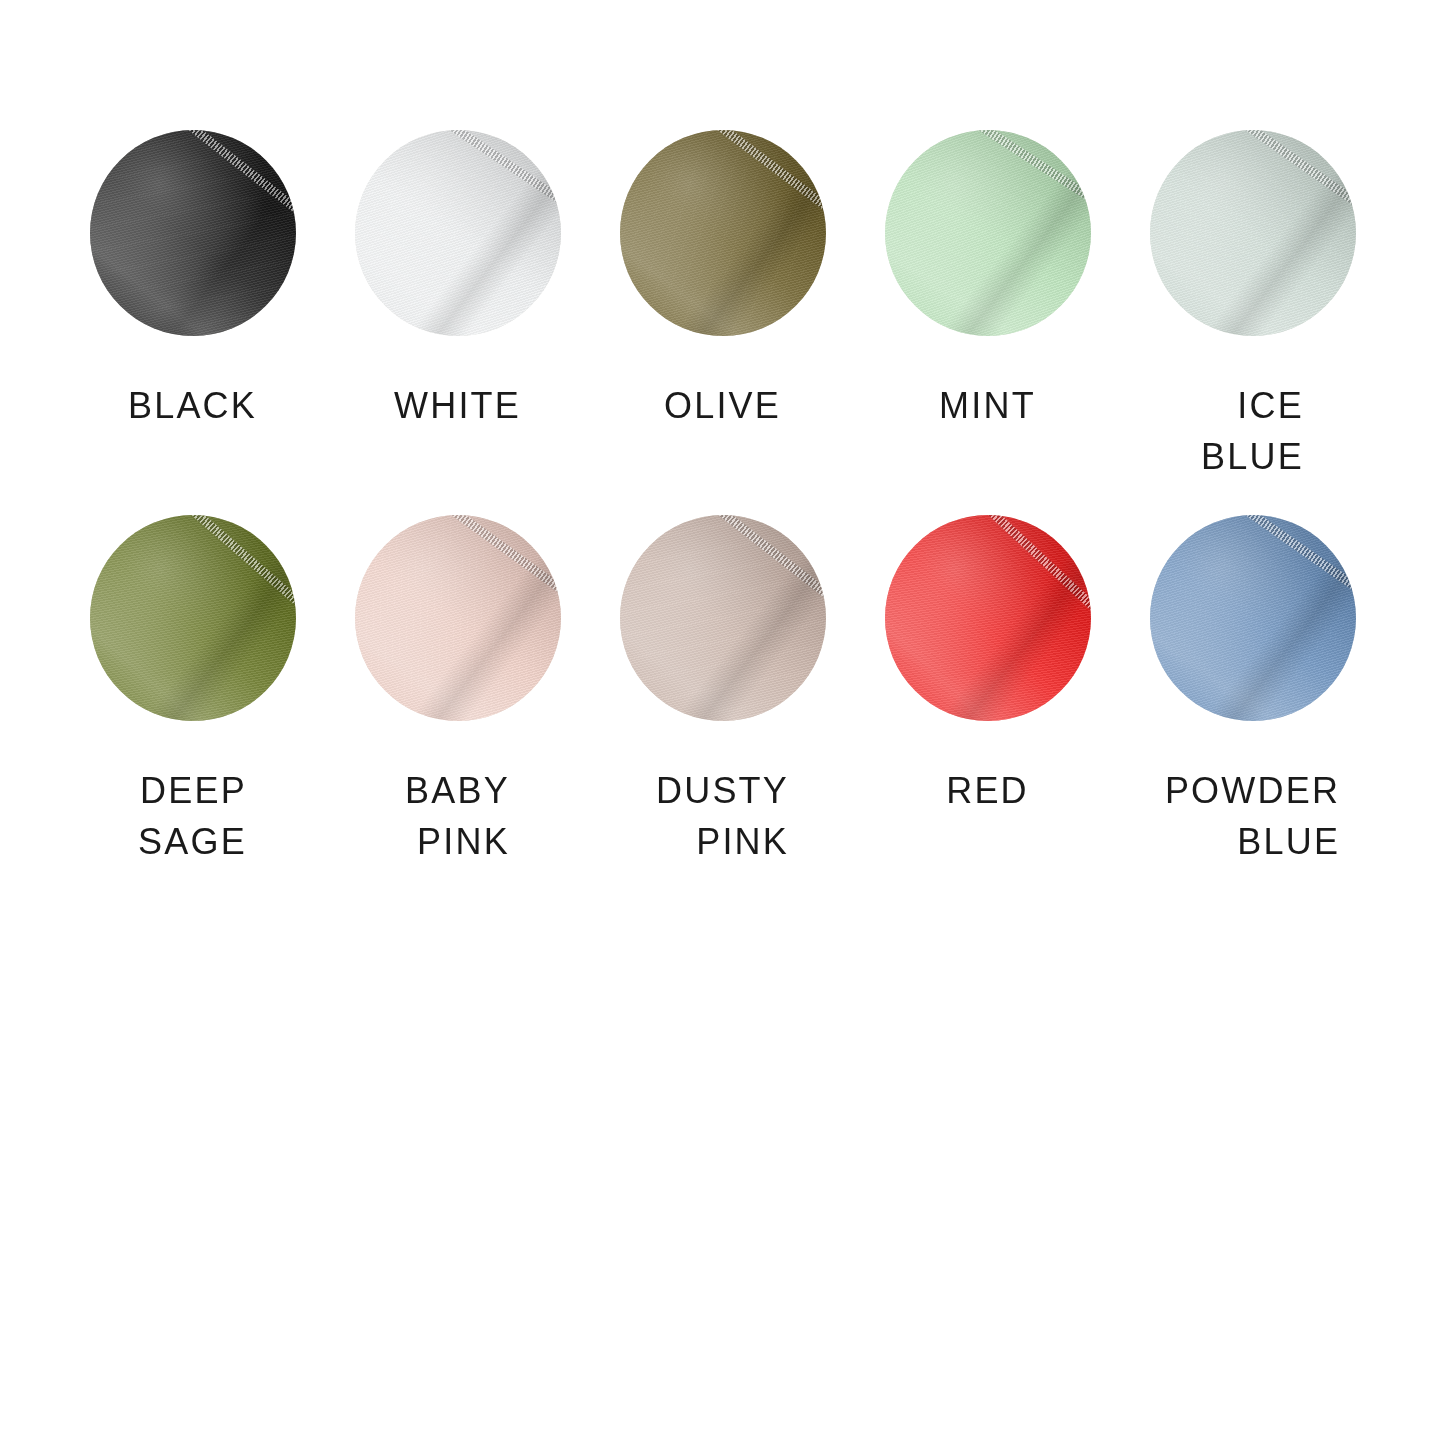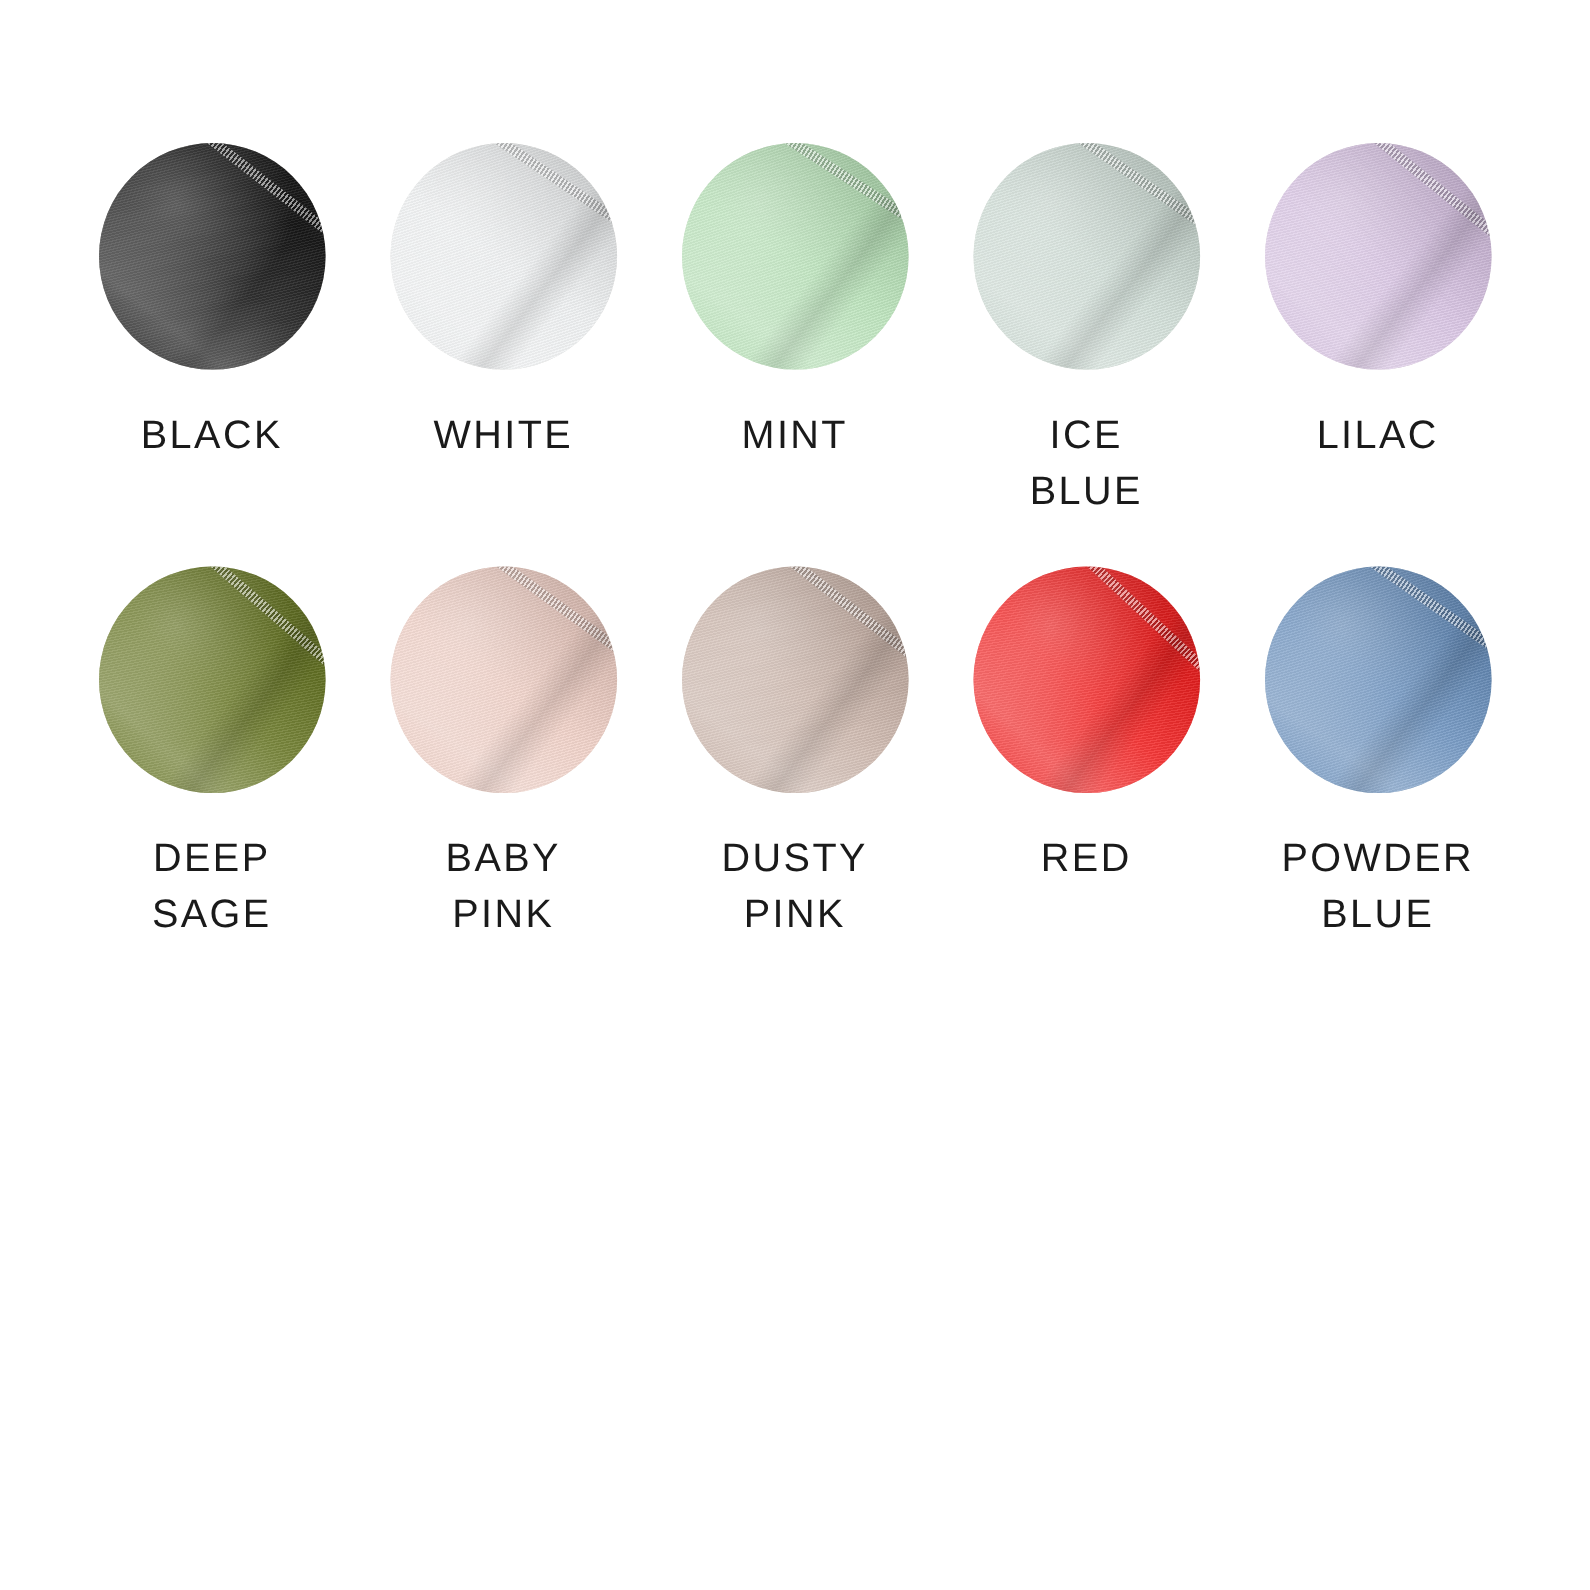--- a/index.html
+++ b/index.html
@@ -115,27 +115,27 @@
     border-radius: 50%;
     background:
       radial-gradient(circle at 34% 26%,
         rgba(255,255,255,0.24) 0%,
         rgba(255,255,255,0.00) 52%);
     pointer-events: none;
   }
 
   
   .chip-label {
-    margin-top: 33px;
+    margin-top: 44px;
     font-size: 36px;
     font-weight: 300;
     letter-spacing: 2.2px;
     line-height: 1.42;
     color: #1a1a1a;
-    text-align: center;
+    text-align: right;
     text-transform: uppercase;
     white-space: pre-line;
   }
 </style>
 </head>
 <body>
 
 <div id="swatch-board">
     <div class="swatch-cell">
       <div class="chip">
@@ -151,48 +151,48 @@
         <div class="backdrop"></div>
         <div class="ribbon" style="--c: #eef0f1; transform: rotate(-56deg);"></div>
         <div class="edge-shadow"></div>
         <div class="gloss"></div>
       </div>
       <div class="chip-label">WHITE</div>
     </div>
     <div class="swatch-cell">
       <div class="chip">
         <div class="backdrop"></div>
+        <div class="ribbon" style="--c: #70622d; transform: rotate(-53deg);"></div>
+        <div class="edge-shadow"></div>
+        <div class="gloss"></div>
+      </div>
+      <div class="chip-label">OLIVE</div>
+    </div>
+    <div class="swatch-cell">
+      <div class="chip">
+        <div class="backdrop"></div>
         <div class="ribbon" style="--c: #b9e3b9; transform: rotate(-57deg);"></div>
         <div class="edge-shadow"></div>
         <div class="gloss"></div>
       </div>
       <div class="chip-label">MINT</div>
     </div>
     <div class="swatch-cell">
       <div class="chip">
         <div class="backdrop"></div>
         <div class="ribbon" style="--c: #cfddd6; transform: rotate(-55deg);"></div>
         <div class="edge-shadow"></div>
         <div class="gloss"></div>
       </div>
       <div class="chip-label">ICE
 BLUE</div>
     </div>
     <div class="swatch-cell">
       <div class="chip">
         <div class="backdrop"></div>
-        <div class="ribbon" style="--c: #d8c3e3; transform: rotate(-51deg);"></div>
-        <div class="edge-shadow"></div>
-        <div class="gloss"></div>
-      </div>
-      <div class="chip-label">LILAC</div>
-    </div>
-    <div class="swatch-cell">
-      <div class="chip">
-        <div class="backdrop"></div>
         <div class="ribbon" style="--c: #6b7a28; transform: rotate(-49deg);"></div>
         <div class="edge-shadow"></div>
         <div class="gloss"></div>
       </div>
       <div class="chip-label">DEEP
 SAGE</div>
     </div>
     <div class="swatch-cell">
       <div class="chip">
         <div class="backdrop"></div>

